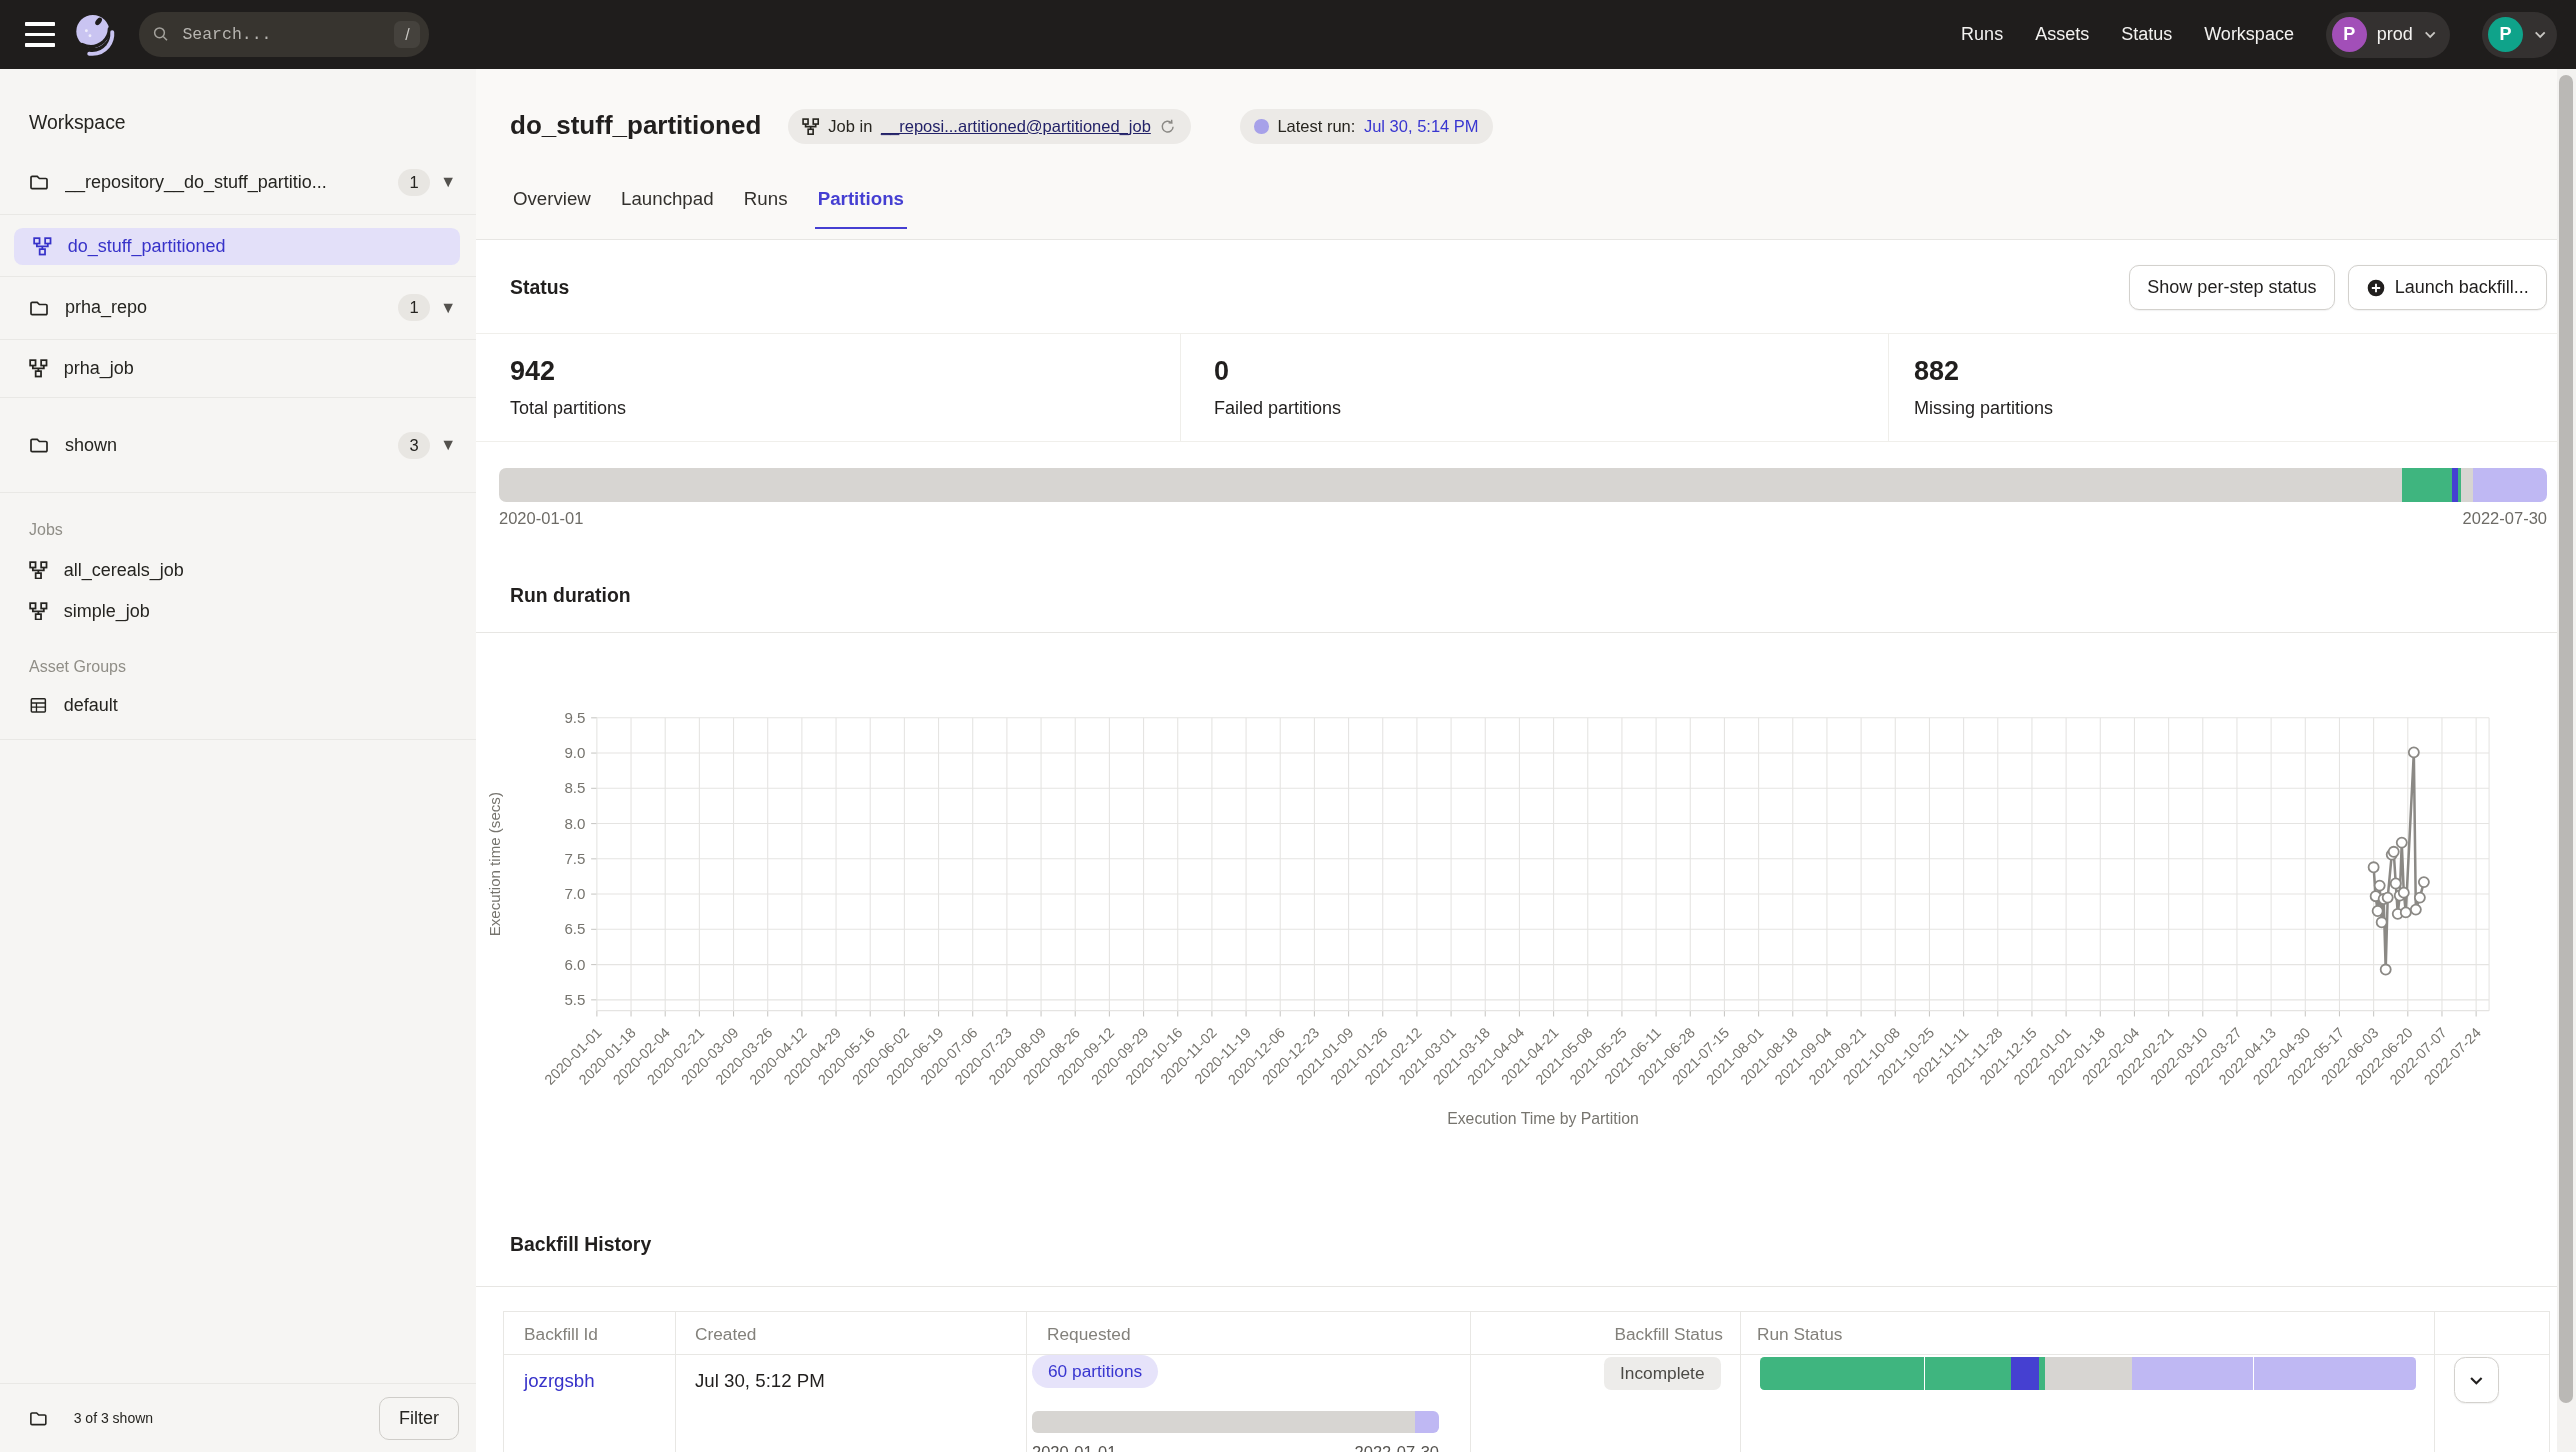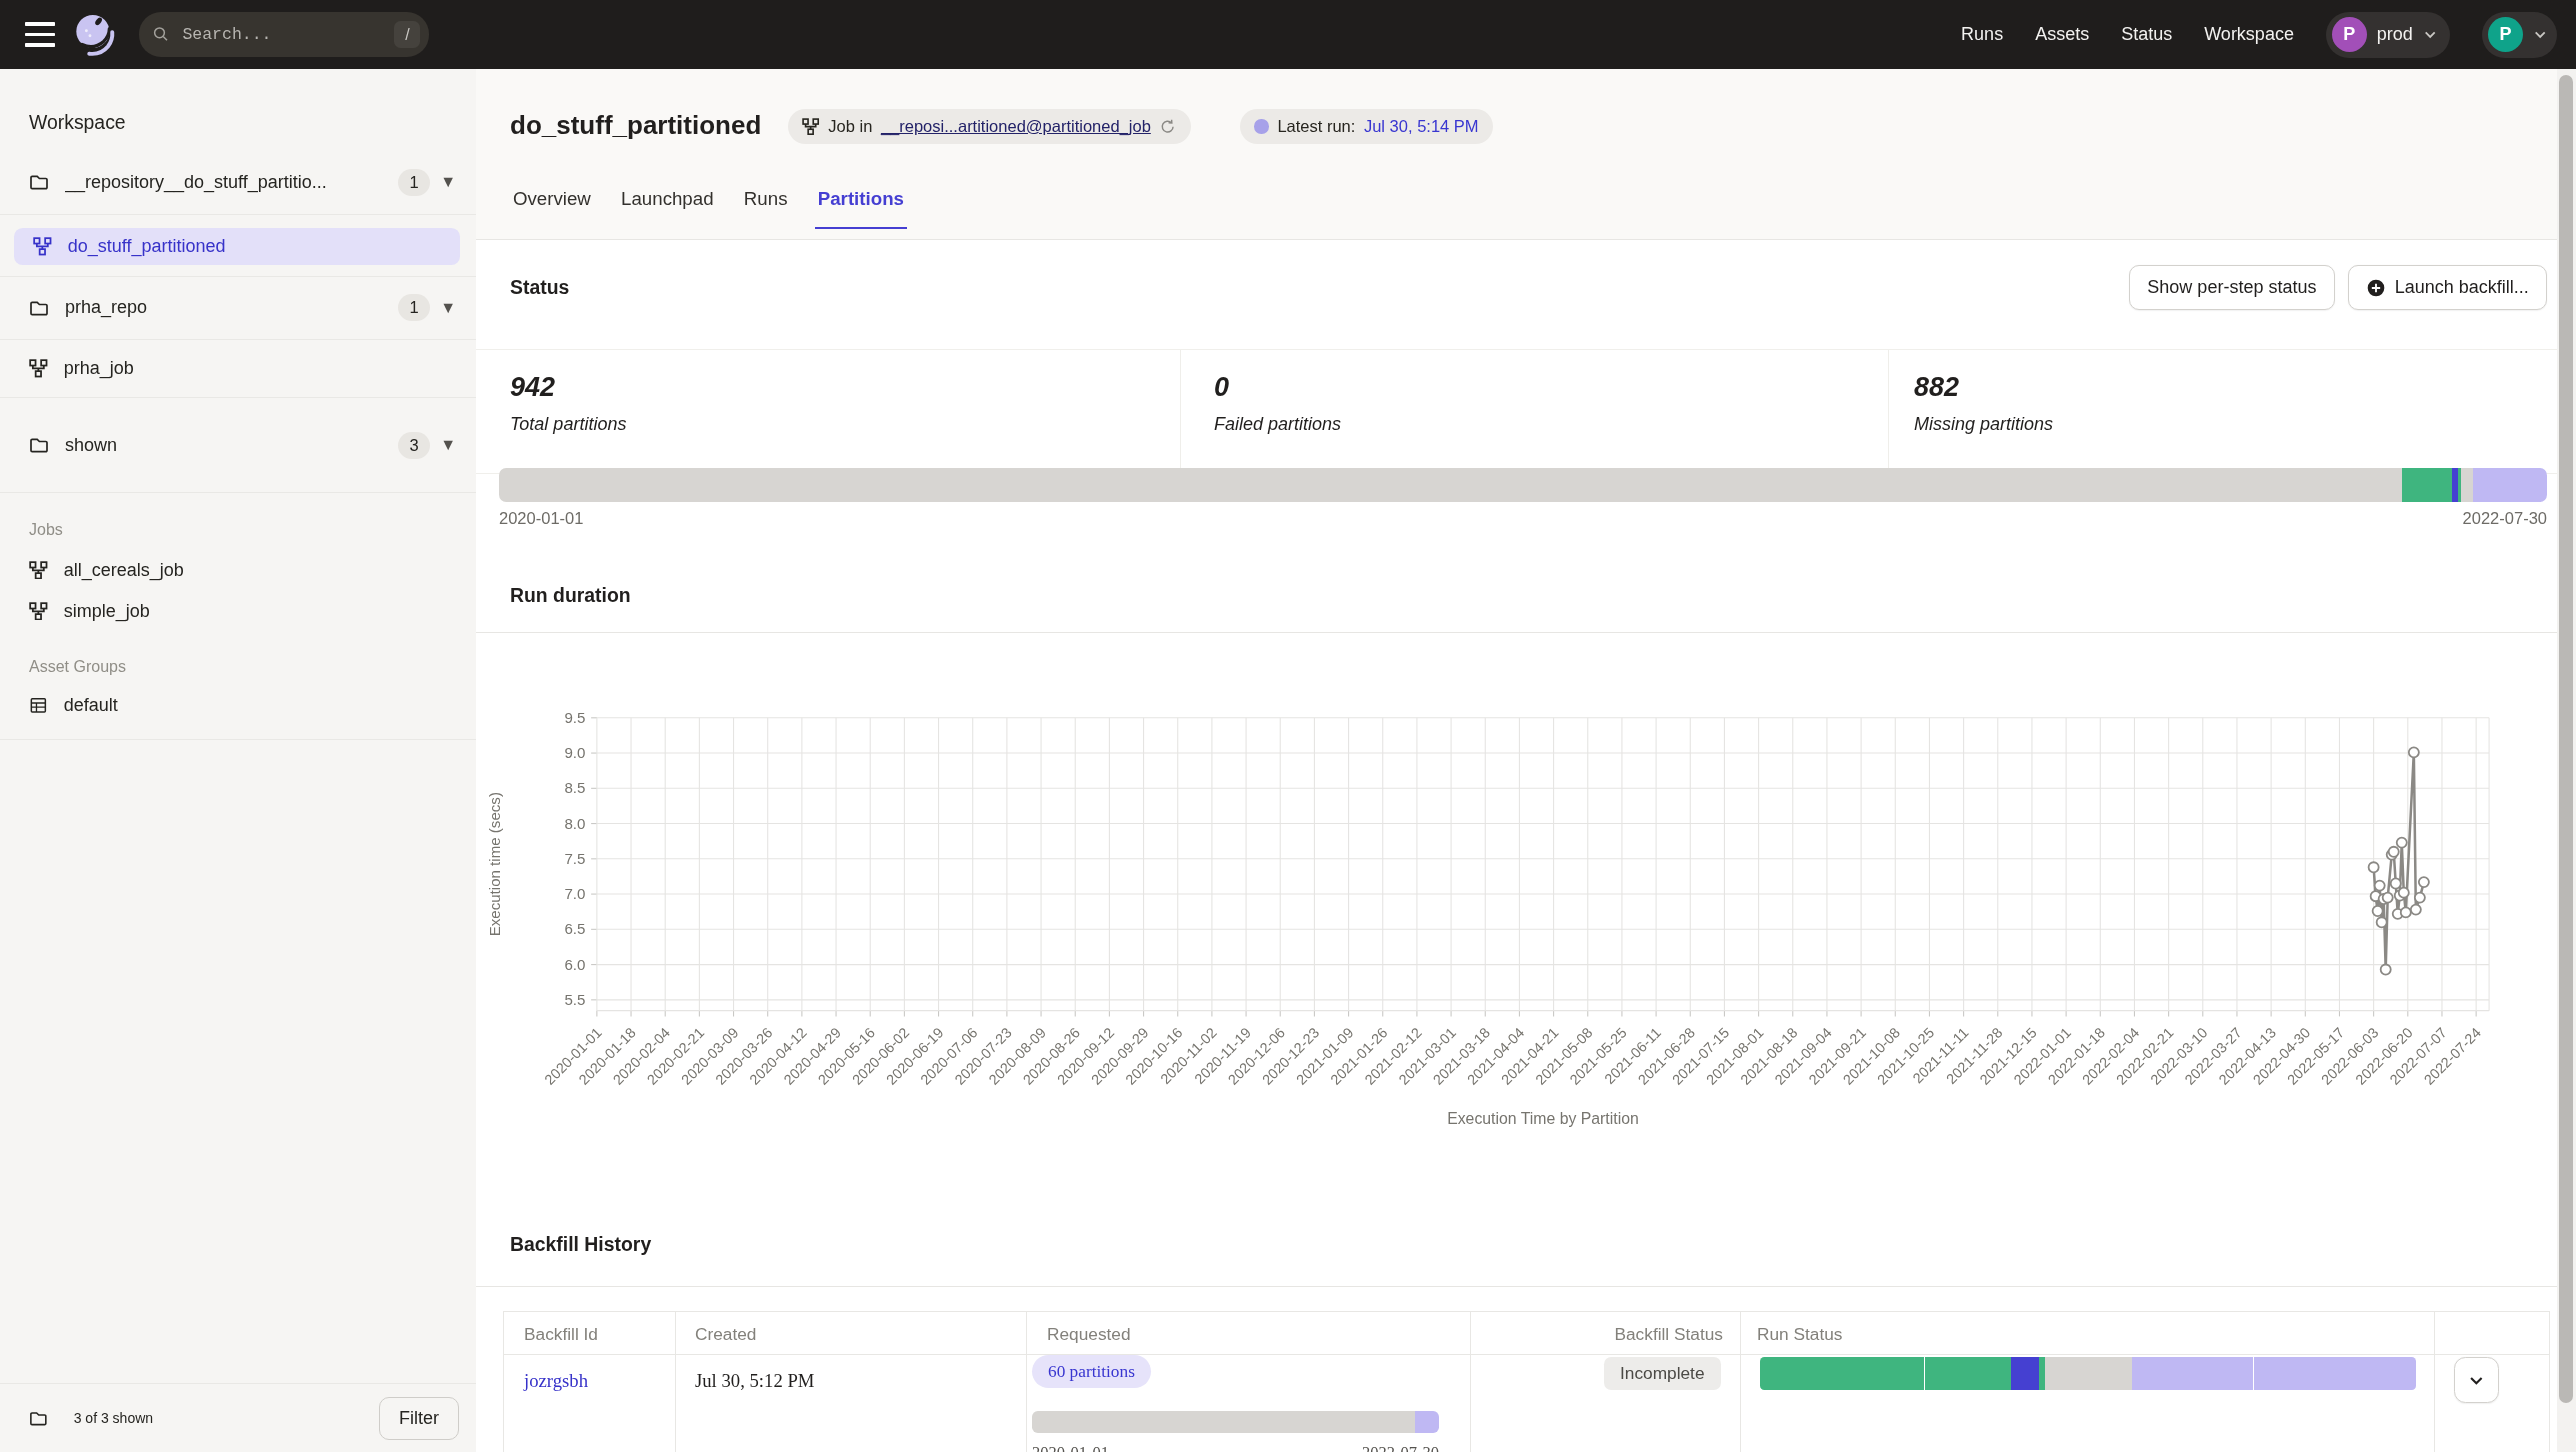--- a/index.html
+++ b/index.html
@@ -40,40 +40,40 @@
   .hdr-link{color:#232268;text-decoration:underline;cursor:pointer;}
   .blue-link{color:#3936d0;cursor:pointer;}
   .run-dot{width:14.4px;height:14.4px;border-radius:50%;background:#a7a1e9;}
   .tabs{position:absolute;left:34px;top:119px;display:flex;gap:24.5px;}
   .tab{font-size:18.7px;color:#33312d;padding:0 2.9px 17.3px 2.9px;cursor:pointer;}
   .tab.active{color:#453fd2;font-weight:700;border-bottom:2.9px solid #453fd2;}
   .sec-heading{font-size:19.4px;font-weight:600;color:#211f1e;}
   .status-head{position:absolute;left:34px;top:207px;}
   .btn-row{position:absolute;right:29px;top:196px;display:flex;gap:13px;}
   .btn{height:45px;border:0.7px solid #d3d1cd;border-radius:10px;background:#fff;font-size:18px;color:#211f1e;display:flex;align-items:center;gap:8.6px;padding:0 17.3px;box-shadow:0 0.7px 1.4px rgba(0,0,0,.06);cursor:pointer;}
-  .stats{position:absolute;left:0;top:280px;width:2100px;height:125px;border-top:0.7px solid #f0efeb;border-bottom:0.7px solid #f0efeb;box-sizing:border-box;font-style:italic;}
+  .stats{position:absolute;left:0;top:264px;width:2100px;height:109px;border-top:0.7px solid #f0efeb;border-bottom:0.7px solid #f0efeb;box-sizing:border-box;}
   .stat-col{position:absolute;top:0;height:100%;}
   .stat-val{font-size:27px;font-weight:600;color:#211f1e;margin-top:21.6px;}
   .stat-lbl{font-size:18px;color:#211f1e;margin-top:11.5px;}
   .stat-div{position:absolute;top:0;width:0.7px;height:100%;background:#efeeea;}
   .bar{display:flex;overflow:hidden;}
   .bar div{height:100%;}
   .status-bar{position:absolute;left:23px;top:399px;width:2048px;height:34px;border-radius:7.2px;}
   .bar-dates{position:absolute;left:23px;top:440px;width:2048px;display:flex;justify-content:space-between;font-size:16.5px;color:#6d6b66;}
   .rd-heading{position:absolute;left:34px;top:515px;}
   .rd-divider{position:absolute;left:0;top:563px;width:2100px;height:0.7px;background:#e7e6e3;}
   #chart-wrap{position:absolute;left:0;top:643px;width:2080px;height:421px;}
   .bh-heading{position:absolute;left:34px;top:1164px;}
   .bh-divider{position:absolute;left:0;top:1217px;width:2100px;height:0.7px;background:#e7e6e3;}
   
   .bf-table{position:absolute;left:27px;top:1242px;width:2047px;height:210px;border:0.7px solid #e8e7e4;border-bottom:none;box-sizing:border-box;font-size:17.3px;}
   .bf-colline{position:absolute;top:0;width:0.7px;height:100%;background:#e8e7e4;}
   .bf-header{position:absolute;left:0;top:0;width:100%;height:43px;border-bottom:0.7px solid #e8e7e4;box-sizing:border-box;color:#83817b;}
   .bf-header span{position:absolute;top:11.5px;}
-  .mono{font-family:Liberation Serif, serif;}
+  .mono{font-family:Liberation Sans, sans-serif;}
   .bf-id{position:absolute;left:20px;top:58px;font-size:18.7px;color:#3732c9;cursor:pointer;}
   .bf-created{position:absolute;left:191px;top:58px;font-size:18.7px;color:#211f1e;}
   .req-pill{position:absolute;left:528px;top:43px;height:33px;background:#e6e3fa;border-radius:16.5px;display:flex;align-items:center;padding:0 16px;font-size:17.3px;color:#3936d0;cursor:pointer;}
   .req-bar{position:absolute;left:528px;top:99px;width:407px;height:21.6px;border-radius:5.8px;}
   .req-dates{position:absolute;left:528px;top:131px;width:407px;display:flex;justify-content:space-between;font-size:16.5px;color:#55534f;}
   .incomplete-badge{position:absolute;left:1100px;top:45px;height:33px;background:#edecea;border-radius:7.2px;display:flex;align-items:center;padding:0 16px;font-size:17.3px;color:#4b4945;}
   .run-bar{position:absolute;left:1256px;top:45px;width:656px;height:33px;border-radius:4.3px;}
   .expand-btn{position:absolute;left:1950px;top:45px;width:45px;height:46px;background:#fff;border:0.7px solid #d3d1cd;border-radius:11.5px;display:flex;align-items:center;justify-content:center;cursor:pointer;box-shadow:0 0.7px 1.4px rgba(0,0,0,.06);}
   
   .scrollbar{position:absolute;right:0;top:0;width:19.4px;height:1383px;background:#f3f2f0;}

